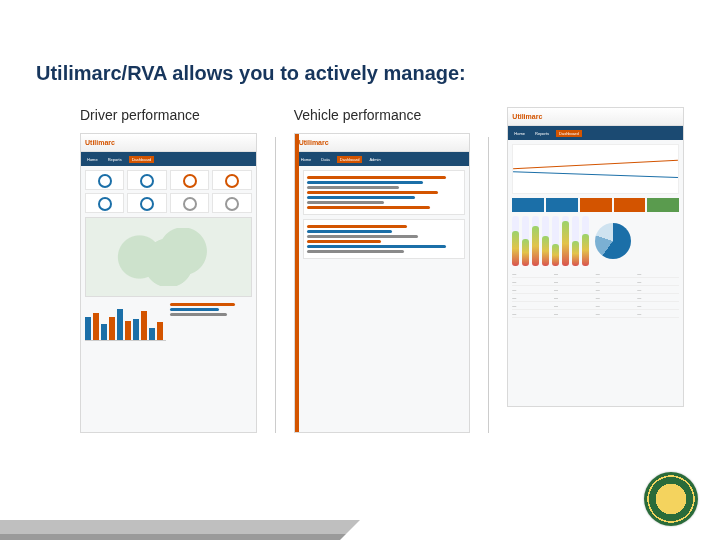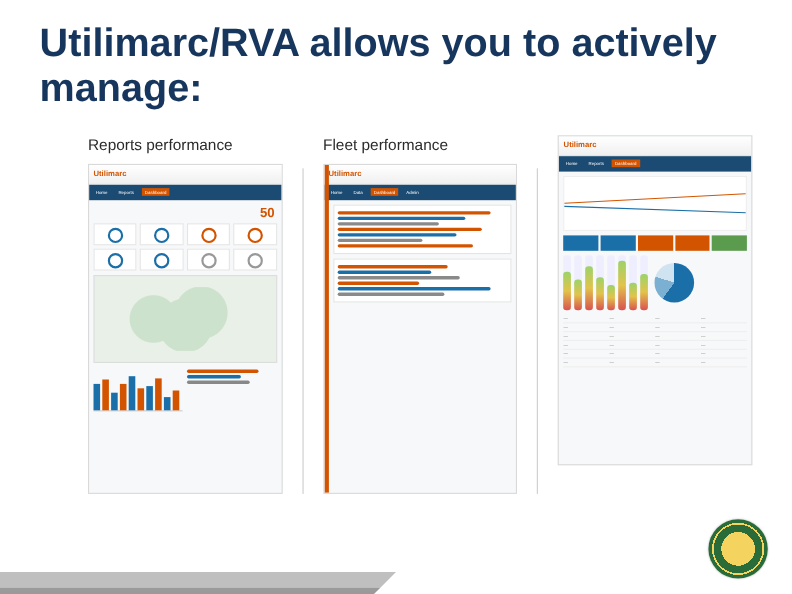--- a/index.html
+++ b/index.html
@@ -1,17 +1,17 @@
 <!DOCTYPE html>
 <html><head>
 <meta charset="utf-8">
 <style>
   * { margin:0; padding:0; box-sizing:border-box; }
   body { width:720px; height:540px; font-family:"Segoe UI",Arial,sans-serif; background:#fff; position:relative; overflow:hidden; }
-  .slide-title { font-size:36px; font-weight:700; color:#17365d; padding:18px 30px 6px 36px; line-height:1.15; }
+  .slide-title { font-size:20px; font-weight:700; color:#17365d; padding:18px 30px 6px 36px; line-height:1.15;margin-top:44px; }
   .columns { display:flex; gap:18px; padding:16px 36px 0 80px; }
   .col { flex:1; display:flex; flex-direction:column; }
   .col-head { font-size:14px; color:#2b2b2b; font-weight:400; margin-bottom:10px; }
   .divider { width:1px; background:#ccc; align-self:stretch; margin-top:30px; }
   .mock { border:1px solid #d9d9d9; background:#f7f8f9; width:100%; height:300px; position:relative; overflow:hidden; font-size:5px; }
   .m-top { height:18px; background:linear-gradient(#fff,#f0f0f0); border-bottom:1px solid #e0e0e0; display:flex; align-items:center; padding:0 4px; }
   .logo { color:#d35400; font-weight:700; font-size:7px; }
   .m-header { height:14px; background:#1b4a72; display:flex; align-items:center; padding:0 3px; gap:4px; }
   .m-tab { color:#fff; font-size:4px; padding:1px 3px; }
   .m-tab.sel { background:#d35400; }
@@ -49,32 +49,31 @@
   .corner-stripe .s2 { position:absolute; inset:0; height:14px; top:14px; background:#9a9a9a; }
 </style>
 </head>
 <body>
 
 <h1 class="slide-title">Utilimarc/RVA allows you to actively manage:</h1>
 
 <div class="columns">
 
   <div class="col">
-    <div class="col-head">Reports performance</div>
+    <div class="col-head">Driver performance</div>
     <div class="mock">
       <div class="m-top">
           <span class="logo">Utilimarc</span>
         </div>
       <div class="m-header">
         <span class="m-tab">Home</span>
         <span class="m-tab">Reports</span>
         <span class="m-tab sel">Dashboard</span>
       </div>
       <div class="m-body">
-        <div class="bignum">50</div>
         <div class="gauges">
           <div class="gauge" style="--c:#1b6fa8"></div>
           <div class="gauge" style="--c:#1b6fa8"></div>
           <div class="gauge" style="--c:#d35400"></div>
           <div class="gauge" style="--c:#d35400"></div>
           <div class="gauge" style="--c:#1b6fa8"></div>
           <div class="gauge" style="--c:#1b6fa8"></div>
           <div class="gauge" style="--c:#999"></div>
           <div class="gauge" style="--c:#999"></div>
         </div>
@@ -98,21 +97,21 @@
             <div class="hline" style="--w:70%;--c:#888"></div>
           </div>
         </div>
       </div>
     </div>
   </div>
 
   <div class="divider"></div>
 
   <div class="col">
-    <div class="col-head">Fleet performance</div>
+    <div class="col-head">Vehicle performance</div>
     <div class="mock">
       <div class="side-stripe"></div>
       <div class="m-top">
           <span class="logo">Utilimarc</span>
         </div>
       <div class="m-header">
         <span class="m-tab">Home</span>
         <span class="m-tab">Data</span>
         <span class="m-tab sel">Dashboard</span>
         <span class="m-tab">Admin</span>

